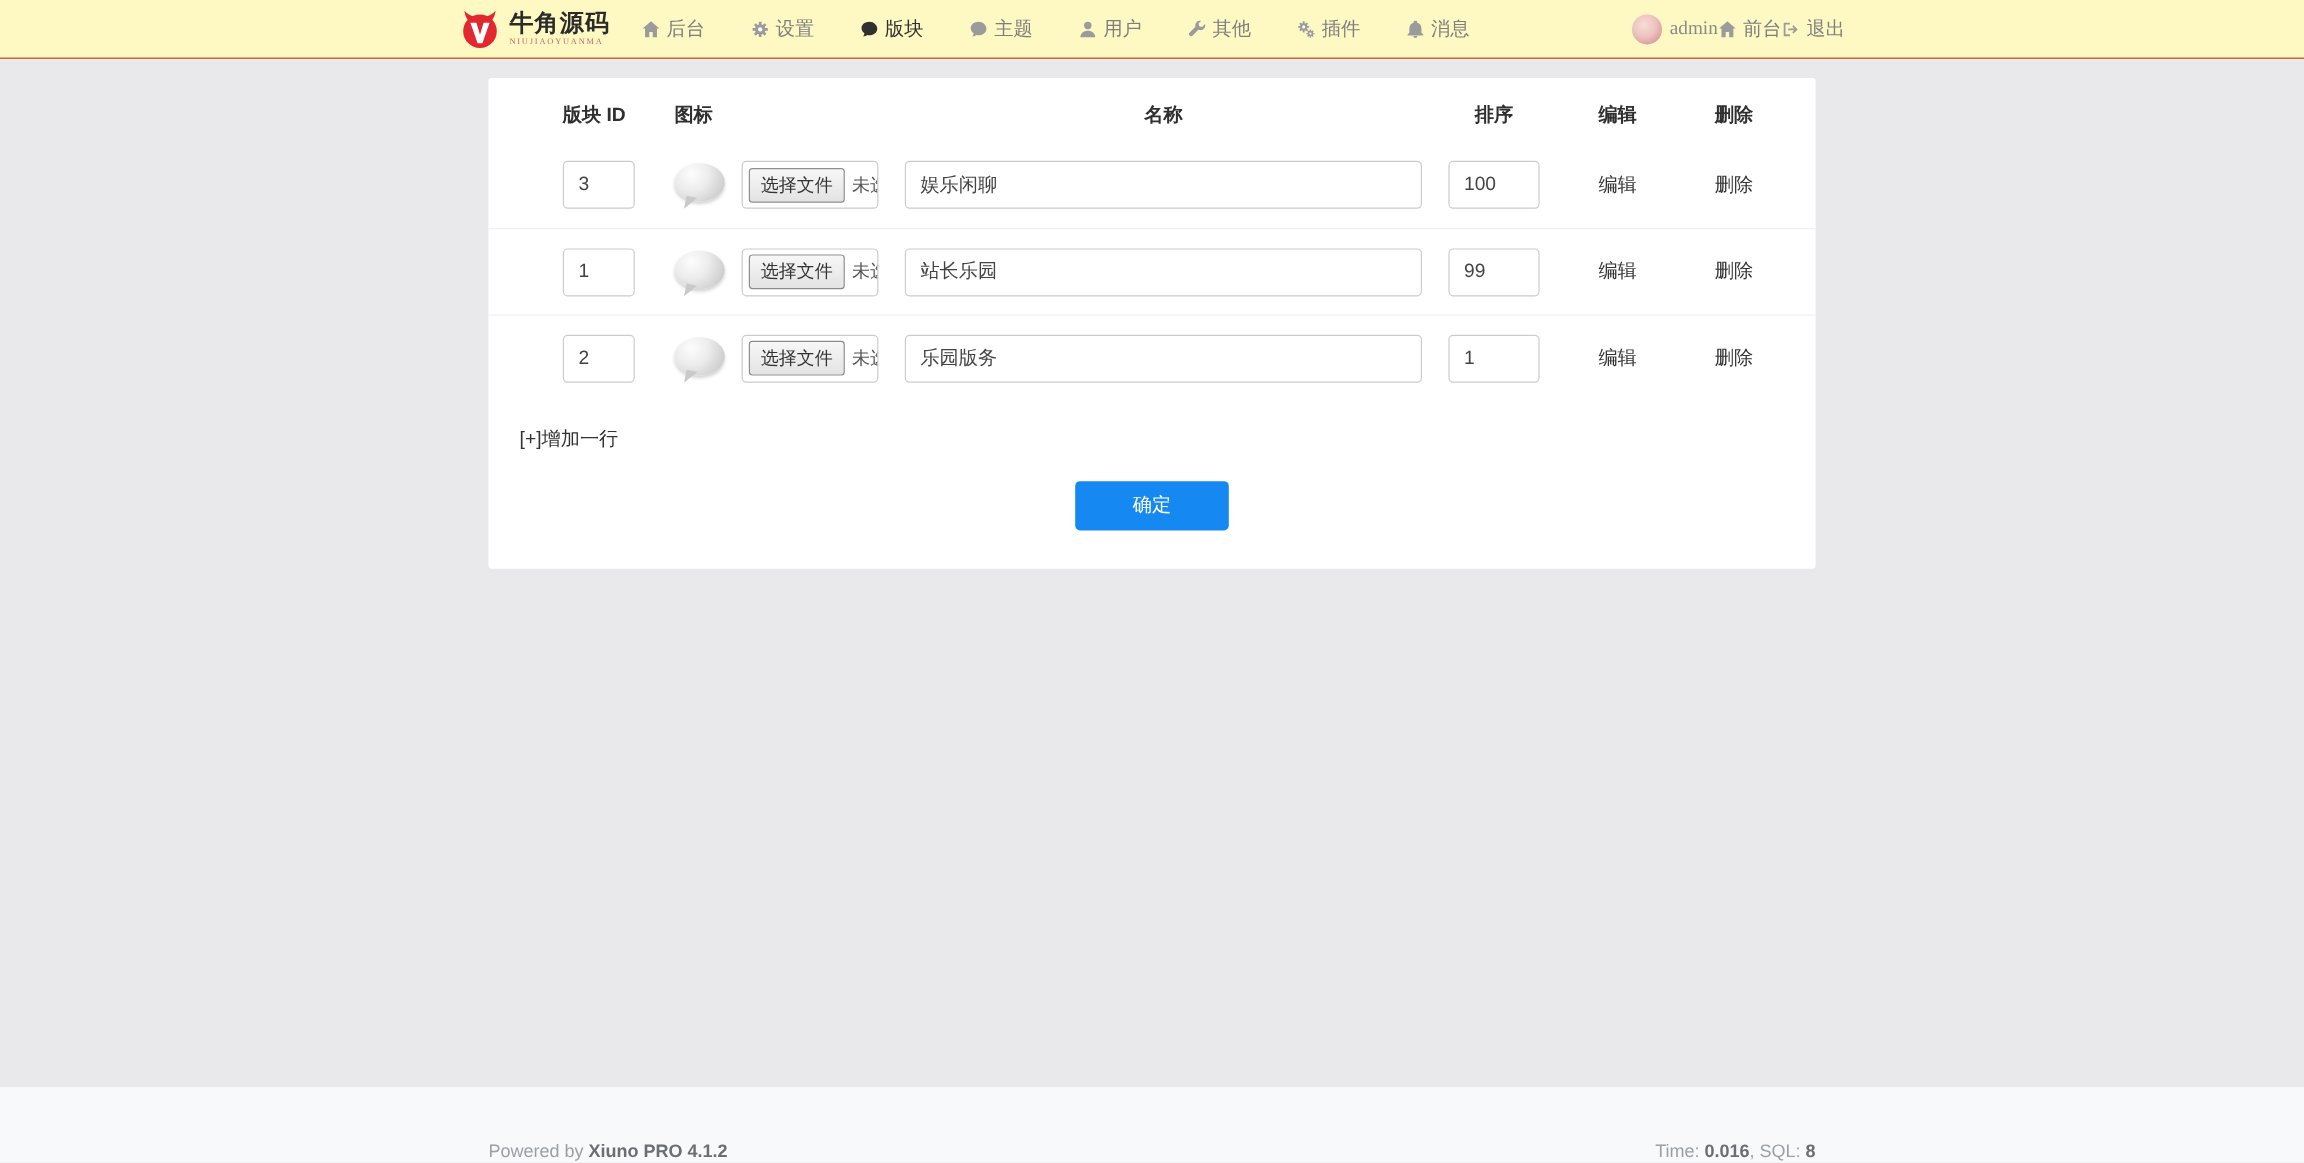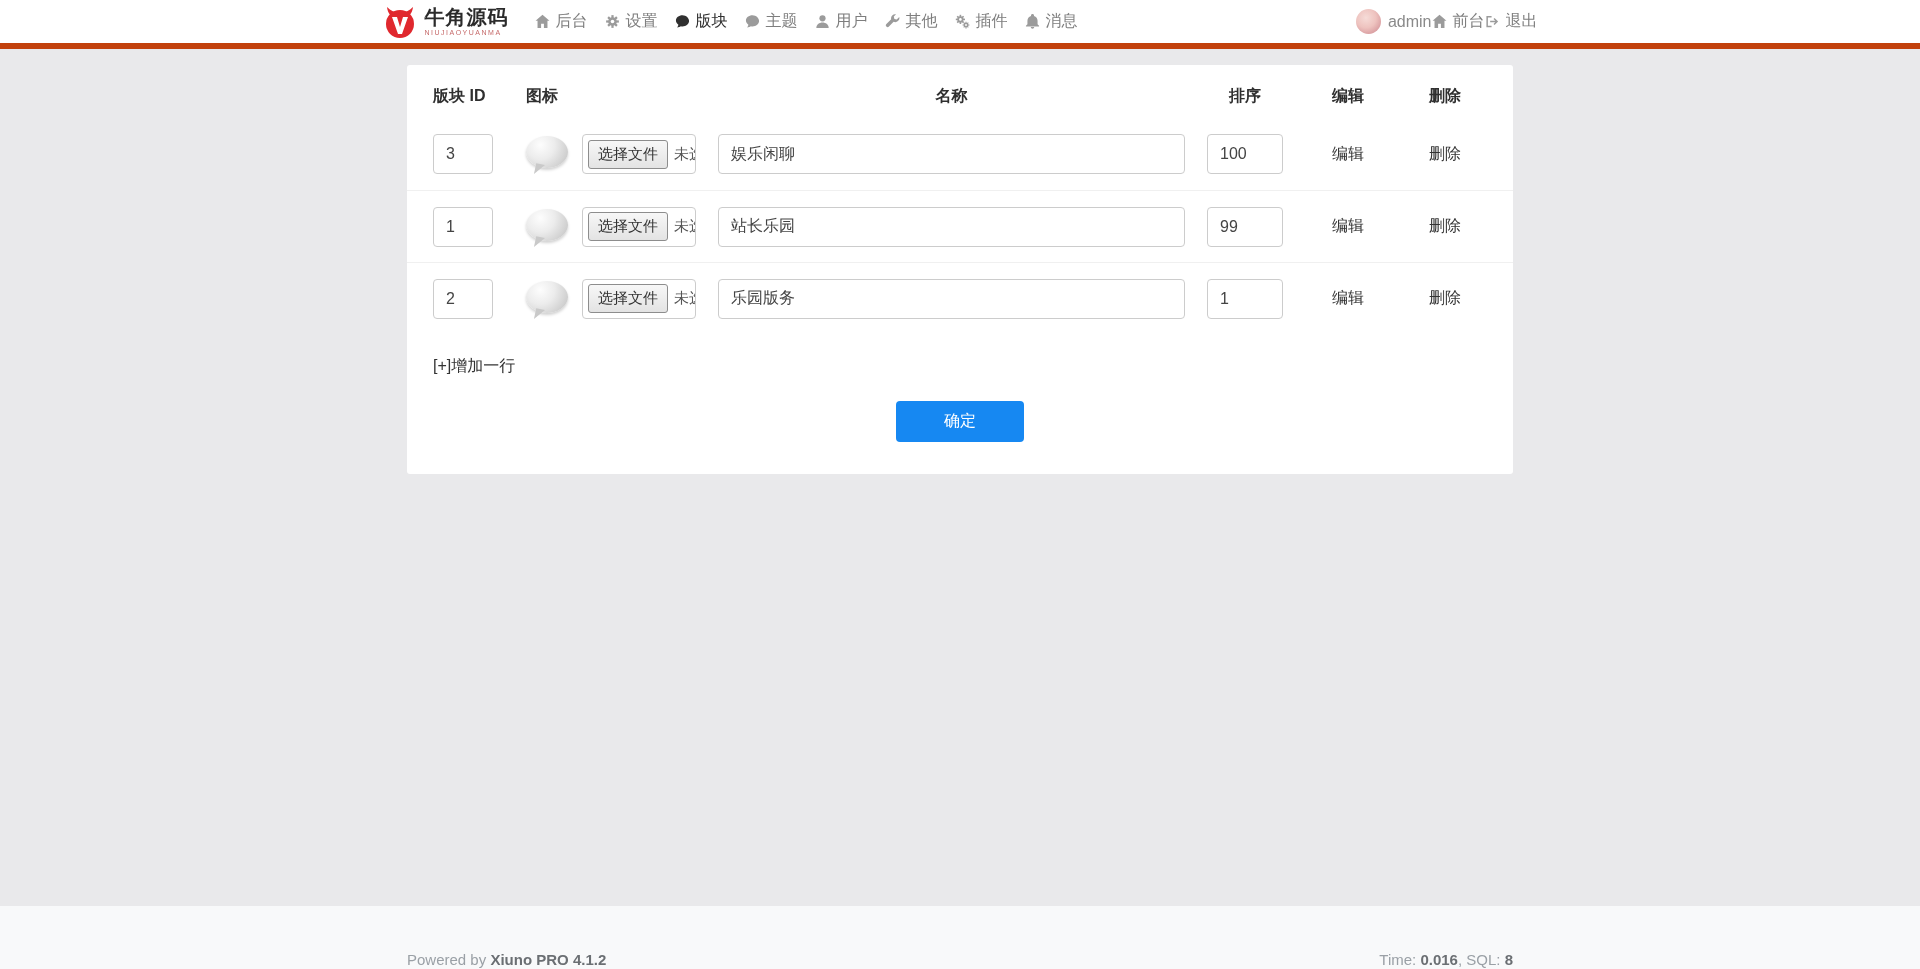--- a/index.html
+++ b/index.html
@@ -3,45 +3,45 @@
 <meta charset="utf-8">
 <style>
   * { margin:0; padding:0; box-sizing:border-box; }
   html,body { width:1920px; height:969px; }
   body {
     font-family:"Liberation Sans","DejaVu Sans",sans-serif;
     background:#e9e9eb; color:#333;
     display:flex; flex-direction:column; overflow:hidden;
   }
   
-  .navbar { background:#ffffff; height:49px; border-bottom:6px solid #c2410c; flex:none; }
+  .navbar { background:#fef9c3; height:49px; border-bottom:1px solid #c2410c; flex:none;font-family:Liberation Serif, serif; }
   .nav-inner { width:1155px; margin:0 auto; height:100%; display:flex; align-items:center; }
   .brand { display:flex; align-items:center; gap:8px; cursor:pointer; }
   .brand-badge { width:34px; height:34px; position:relative; }
   .brand-text { line-height:1; }
   .brand-name { font-size:20px; font-weight:bold; color:#2b2b2b; letter-spacing:1px; }
   .brand-sub { font-size:7px; color:#c66a6a; letter-spacing:1.5px; margin-top:2px; }
-  .nav-items { display:flex; align-items:center; margin-left:26px; gap:17px; }
+  .nav-items { display:flex; align-items:center; margin-left:26px; gap:38px; }
   .nav-item { display:flex; align-items:center; gap:6px; font-size:16px; color:#7e7e7e; cursor:pointer; }
   .nav-item .nicon { color:#9b9b9b; }
   .nav-item.active { color:#303030; }
   .nav-item.active .nicon { color:#303030; }
   .nav-right { margin-left:auto; display:flex; align-items:center; }
   .nav-user { display:flex; align-items:center; gap:7px; font-size:16px; color:#8a8a8a; cursor:pointer; }
   .avatar { width:25px; height:25px; border-radius:50%;
     background:radial-gradient(circle at 40% 35%, #f6dcd8 0%, #eec3bf 45%, #d79a9e 80%, #c4868f 100%); }
   .nicon { width:15px; height:15px; display:inline-block; vertical-align:middle; }
   
   .main { flex:1; }
   .card { width:1106px; margin:16px auto 0; background:#fff; border-radius:3px; padding:0 0 32px 0; }
   .thead, .brow { display:flex; align-items:center; padding:0 26px; }
   .thead { height:53px; font-weight:bold; font-size:16px; color:#2f2f2f; padding-top:10px; }
   .brow { height:72px; }
   .brow + .brow { border-top:1px solid #f0f0f0; }
-  .cell-id { width:60px; flex:none; }
+  .cell-id { width:60px; flex:none;margin-left:36px; }
   .cell-iconfile { width:170px; flex:none; margin-left:33px; display:flex; align-items:center; }
   .cell-name { flex:1; margin:0 22px; }
   .cell-rank { width:76px; flex:none; }
   .cell-edit { width:110px; flex:none; margin-left:10px; text-align:center; }
   .cell-del { width:84px; flex:none; text-align:center; }
   .th-name { text-align:center; }
   .th-rank { text-align:center; }
   input.txt {
     height:40px; width:100%; border:1px solid #ccc; border-radius:4px;
     font-size:16px; color:#444; padding:0 12px; background:#fff; outline:none;

